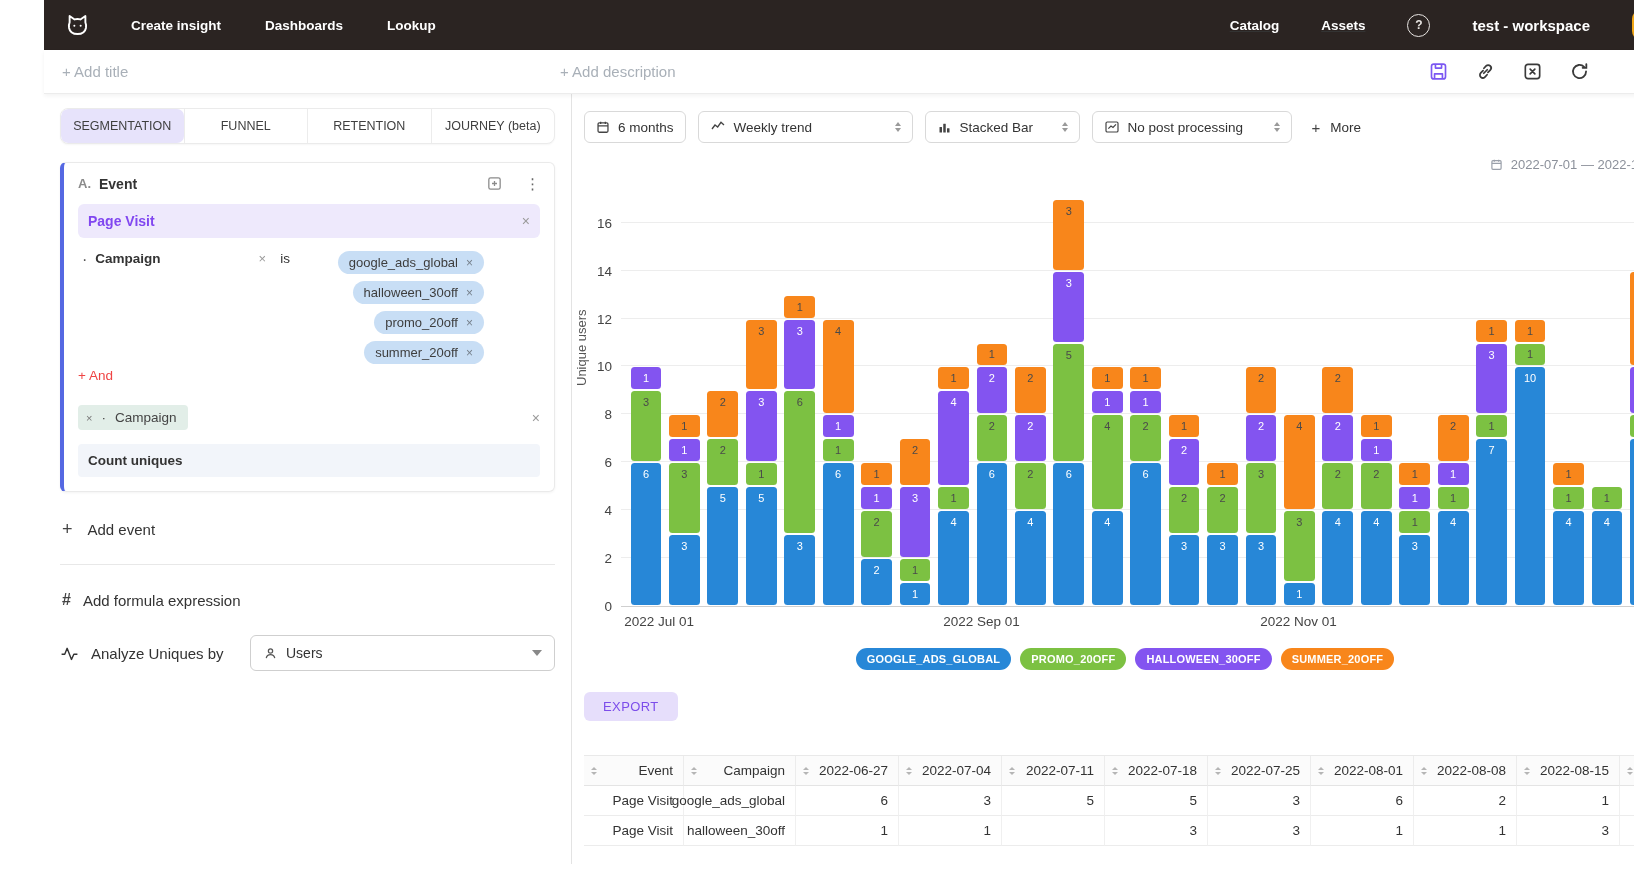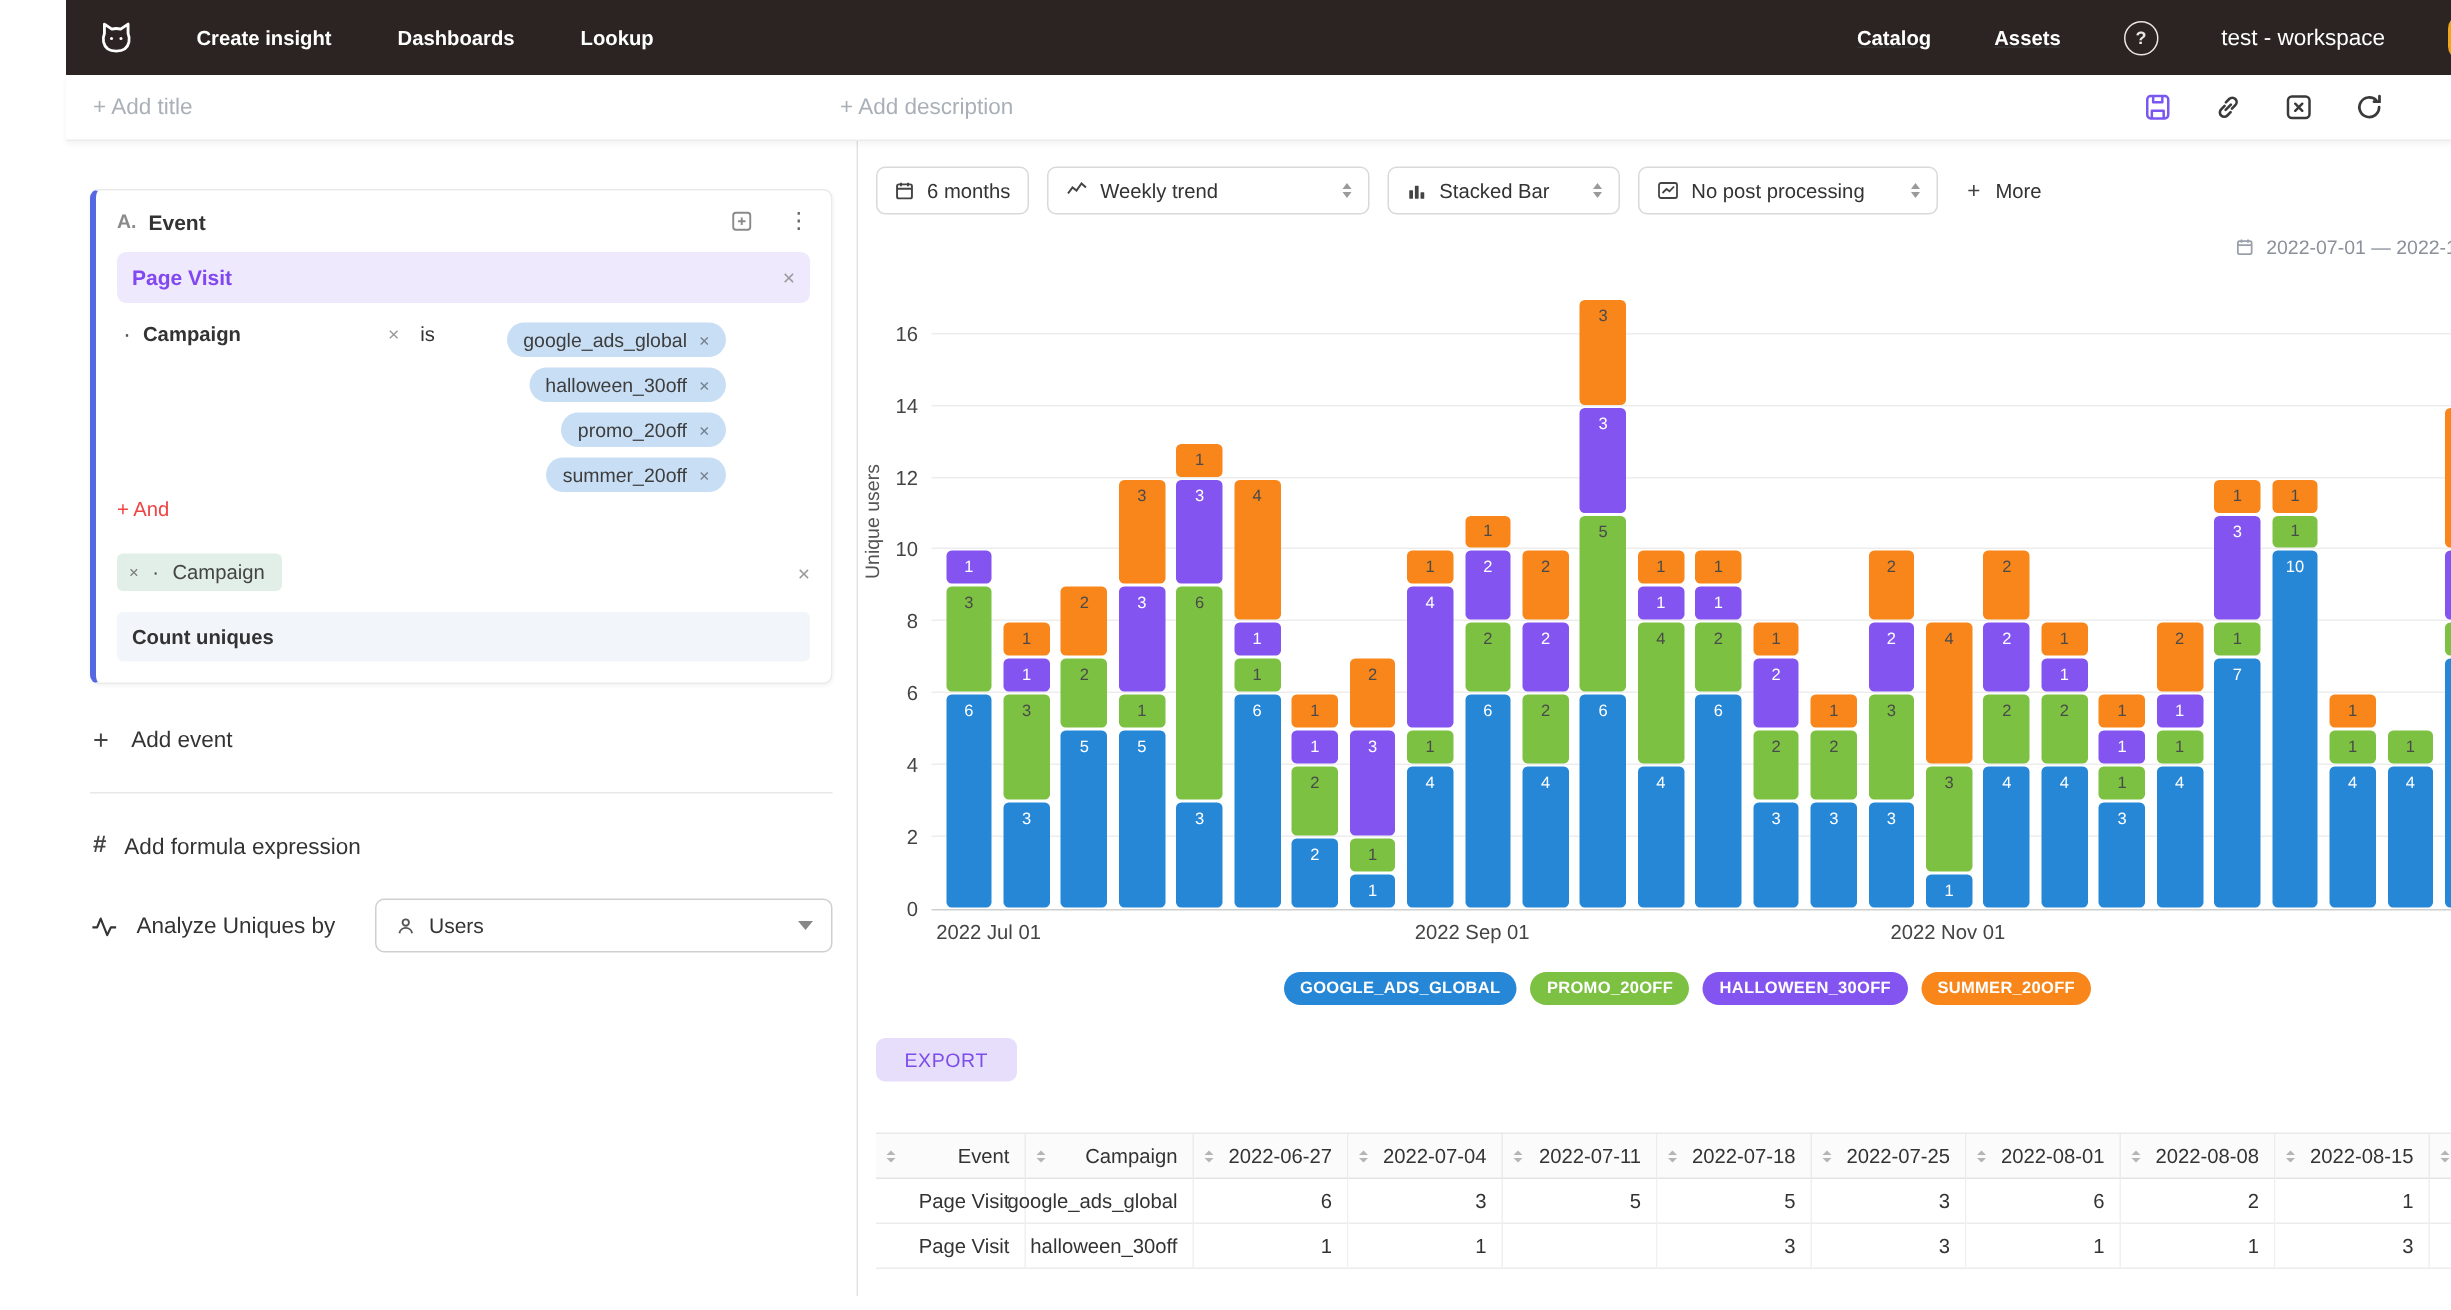--- a/index.html
+++ b/index.html
@@ -11,21 +11,21 @@
   .logo{margin-left:4px;margin-right:40px;display:flex;align-items:center;cursor:pointer;}
   .nav-left{display:flex;align-items:center;gap:44px;}
   .nav-item{color:#fff;font-size:13.5px;font-weight:700;cursor:pointer;white-space:nowrap;}
   .search{position:absolute;left:50%;transform:translateX(-50%);width:384px;height:34px;background:#171412;
     border:none;border-radius:8px;color:#9b948e;font-size:13.5px;padding:0 14px;box-sizing:border-box;outline:none;
     font-family:"Liberation Sans",sans-serif;}
   .search::placeholder{color:#8d8882;}
   .nav-right{margin-left:auto;display:flex;align-items:center;gap:42px;}
   .help{width:21px;height:21px;border:1.6px solid #e8e5e2;border-radius:50%;color:#e8e5e2;font-size:12px;
     display:flex;align-items:center;justify-content:center;font-weight:700;cursor:pointer;}
-  .workspace{color:#fff;font-size:15px;font-weight:400;}
+  .workspace{color:#fff;font-size:15px;font-weight:700;}
   .avatar{width:30px;height:30px;background:#f0a616;border-radius:9px;color:#fff;font-size:12px;font-weight:700;
     display:flex;align-items:center;justify-content:center;cursor:pointer;}
 
   
   .insightbar{height:43px;display:flex;align-items:center;position:relative;border-bottom:1px solid #ececec;
     box-shadow:0 2px 4px rgba(0,0,0,.05);background:#fff;z-index:5;}
   .add-title{margin-left:18px;color:#a9b0b8;font-size:15px;cursor:text;}
   .add-desc{position:absolute;left:516px;color:#a9b0b8;font-size:15px;cursor:text;}
   .bar-icons{margin-left:auto;display:flex;align-items:center;gap:26px;padding-right:88px;}
   .bar-icons span{display:flex;cursor:pointer;}
@@ -188,20 +188,26 @@
           <path d="M19.5 12a7.5 7.5 0 1 1-2.2-5.3"></path>
           <path d="M19.8 3.6v4.2h-4.2" fill="none"></path>
         </svg>
       </span>
     </div>
   </div>
 
   <div class="content">
 
     <div class="left-panel">
+      <div class="tabs">
+          <div class="tab active">SEGMENTATION</div>
+          <div class="tab">FUNNEL</div>
+          <div class="tab">RETENTION</div>
+          <div class="tab">JOURNEY (beta)</div>
+        </div>
 
       <div class="card">
         <div class="card-head">
           <span class="card-prefix">A.</span>
           <span class="card-title">Event</span>
           <span class="card-head-icons">
             <span>
               <svg width="17" height="17" viewBox="0 0 24 24" fill="none" stroke="#8a8a8a" stroke-width="1.8">
                 <rect x="4" y="4" width="16" height="16" rx="2.5"></rect>
                   <path d="M12 8.5v7M8.5 12h7"></path>

